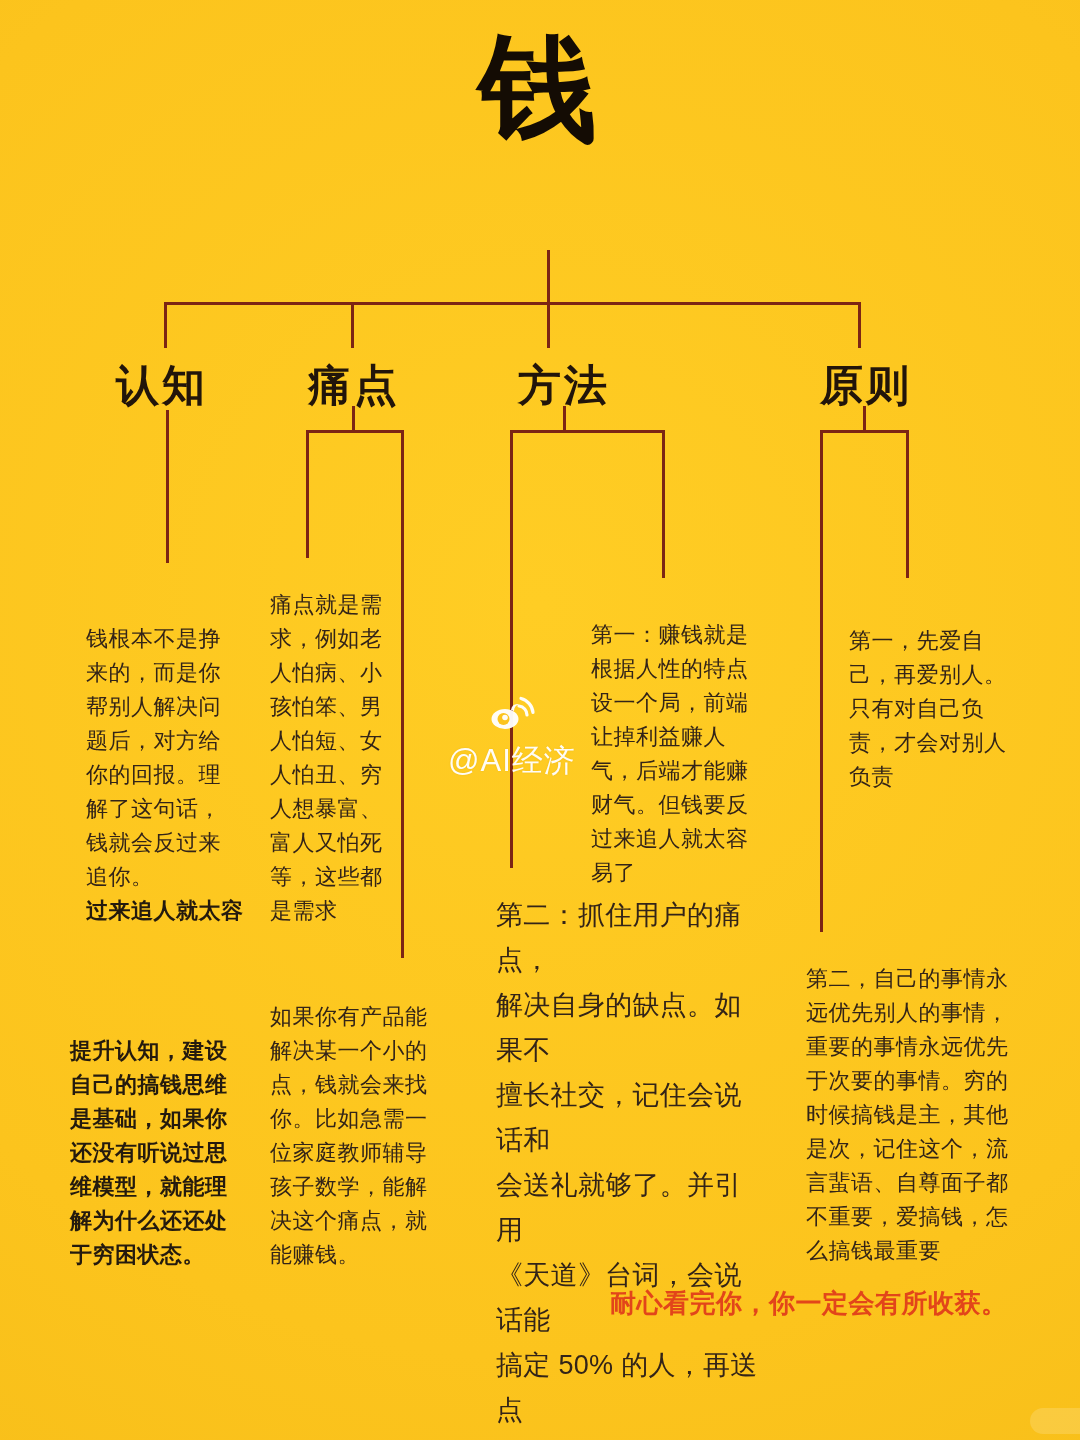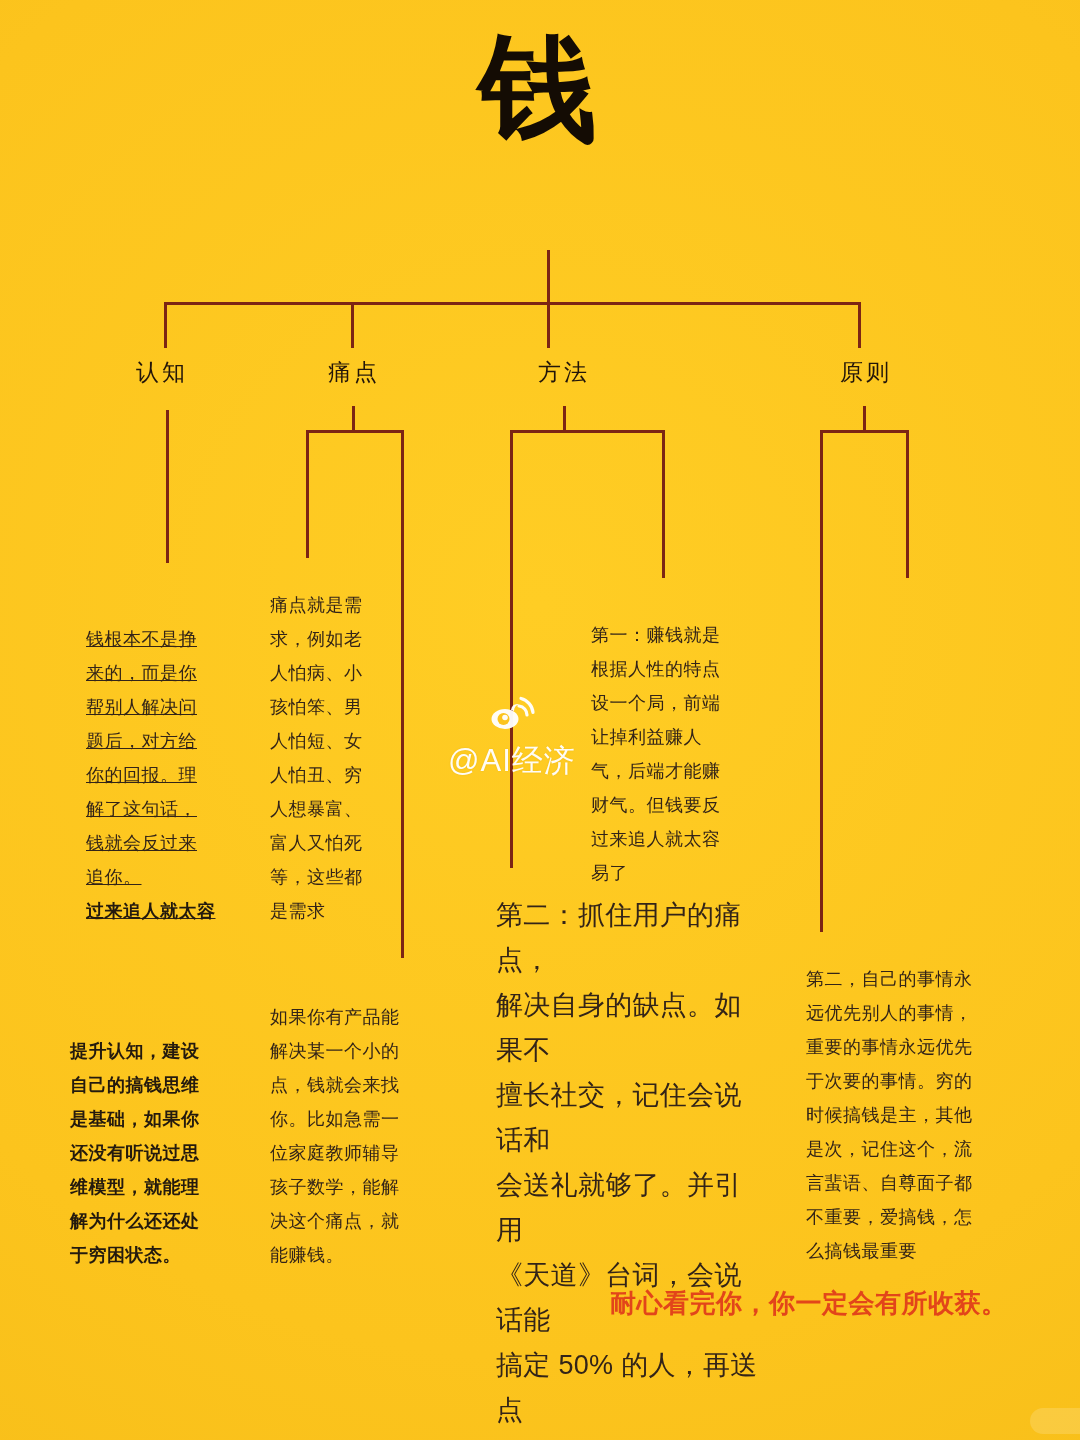--- a/index.html
+++ b/index.html
@@ -26,27 +26,27 @@
     font-weight:900;font-size:78px;line-height:92px;
     color:#140c04;letter-spacing:2px;
   }
   
   .line{position:absolute;background:#7c2514;}
   .v{width:3px;}
   .h{height:3px;}
   
   .branch-label{
     position:absolute;top:357px;transform:translateX(-50%);
-    font-size:23px;font-weight:400;color:#22150a;letter-spacing:3px;
+    font-size:43px;font-weight:700;color:#22150a;letter-spacing:3px;
     white-space:nowrap;
   }
   
   .tblock{
     position:absolute;
-    font-size:18px;line-height:34px;
+    font-size:22px;line-height:34px;
     white-space:pre-line;color:#332418;
     letter-spacing:0.5px;
   }
   .tblock .bold-line{font-weight:700;color:#241a0e;display:block;}
   .tb-bold{font-weight:700;color:#241a0e;}
   .tb-small{font-size:27px;line-height:45px;letter-spacing:0.3px;}
   
   .watermark{
     position:absolute;left:448px;top:694px;
     display:flex;align-items:center;gap:8px;
@@ -95,21 +95,21 @@
   <div class="line v" style="left:563px;top:406px;height:26px;"></div>
   <div class="line h" style="left:510px;top:430px;width:155px;"></div>
   <div class="line v" style="left:510px;top:430px;height:438px;"></div>
   <div class="line v" style="left:662px;top:430px;height:148px;"></div>
 
   <div class="line v" style="left:863px;top:406px;height:26px;"></div>
   <div class="line h" style="left:820px;top:430px;width:89px;"></div>
   <div class="line v" style="left:820px;top:430px;height:502px;"></div>
   <div class="line v" style="left:906px;top:430px;height:148px;"></div>
 
-  <div class="tblock" style="left:86px;top:588px;width:180px;text-decoration:underline;">
+  <div class="tblock" style="left:86px;top:588px;width:180px;">
     <span>钱根本不是挣
 来的，而是你
 帮别人解决问
 题后，对方给
 你的回报。理
 解了这句话，
 钱就会反过来
 追你。</span>
     <span class="bold-line">过来追人就太容</span>
   </div>
@@ -156,20 +156,25 @@
 擅长社交，记住会说话和
 会送礼就够了。并引用
 《天道》台词，会说话能
 搞定 50% 的人，再送点
 东西能搞定 70% 的人，
 说点好话再送点东西能搞
 定 90% 的人，投其所好
 且给恰如其分的好处能搞
 定 99% 的人</div>
 
+  <div class="tblock" style="left:849px;top:624px;width:190px;">第一，先爱自
+己，再爱别人。
+只有对自己负
+责，才会对别人
+负责</div>
 
   <div class="tblock" style="left:806px;top:962px;width:230px;">第二，自己的事情永
 远优先别人的事情，
 重要的事情永远优先
 于次要的事情。穷的
 时候搞钱是主，其他
 是次，记住这个，流
 言蜚语、自尊面子都
 不重要，爱搞钱，怎
 么搞钱最重要</div>

